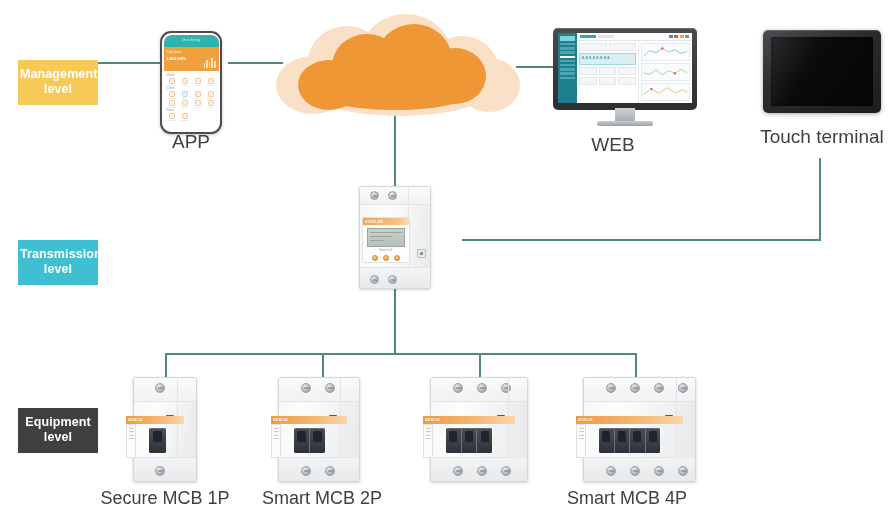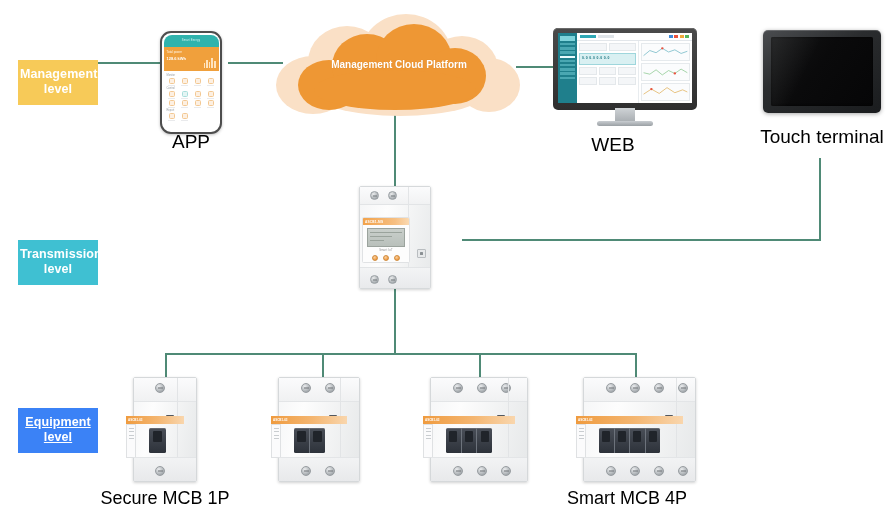--- a/index.html
+++ b/index.html
@@ -23,33 +23,33 @@
     text-align: center;
     color: #ffffff;
     font-size: 12.5px;
     line-height: 1.2;
     font-weight: 600;
     letter-spacing: .1px;
     box-sizing: border-box;
   }
   #badge-app   { left: 18px; top: 60px;  background: #f7ca58; }
   #badge-trans { left: 18px; top: 240px; background: #3fc0d2; }
-  #badge-equip { left: 18px; top: 408px; background: #3b82f6; text-decoration: underline; }
+  #badge-equip { left: 18px; top: 408px; background: #404040; }
 
   
   .line { position: absolute; background: #4f8a76; }
   .line.h { height: 2px; }
   .line.v { width: 2px; }
 
   
   .caption {
     position: absolute;
     text-align: center;
     font-size: 19px;
-    color: #000000;
+    color: #404040;
     white-space: nowrap;
   }
   .caption.small { font-size: 18px; }
 
   
   #phone {
     position: absolute; left: 160px; top: 31px;
     width: 62px; height: 103px;
     border: 2.5px solid #4d4d4d;
     border-radius: 11px;
@@ -433,21 +433,20 @@
       <div class="cloud-blob" style="left:36px;  top:52px; width:176px; height:50px;"></div>
     </div>
     <div class="inner">
       <div class="cloud-blob" style="left:22px;  top:46px; width:62px;  height:50px;"></div>
       <div class="cloud-blob" style="left:56px;  top:20px; width:70px;  height:64px;"></div>
       <div class="cloud-blob" style="left:100px; top:10px; width:76px;  height:72px;"></div>
       <div class="cloud-blob" style="left:148px; top:34px; width:62px;  height:56px;"></div>
       <div class="cloud-blob" style="left:38px;  top:56px; width:162px; height:40px;"></div>
     </div>
     <div id="cloud-label">
-      <div>Management Cloud Platform</div>
     </div>
   </div>
 
   <div id="monitor">
     <div class="mon-bezel">
       <div class="mon-screen">
         <div class="mon-side">
           <div class="logo"></div>
           <i></i>
           <i></i>
@@ -612,20 +611,21 @@
         <span></span>
         <span></span>
       </div>
       <div class="mcb-botband"></div>
       <div class="mcb-screws" style="bottom:5px; left:22px; gap:14px;">
         <div class="mcb-screw" style="width:10px;height:10px;"></div>
         <div class="mcb-screw" style="width:10px;height:10px;"></div>
       </div>
     </div>
   </div>
+  <div class="caption small" style="left:252px; top:488px; width:140px;">Smart MCB 2P</div>
 
   <div class="mcb" id="mcb-3p" style="left:430px; top:377px; width:98px; height:105px;">
     <div class="mcb-body">
       <div class="mcb-topband"></div>
       <div class="mcb-screws" style="top:5px; left:22px; gap:14px;">
         <div class="mcb-screw" style="width:10px;height:10px;"></div>
         <div class="mcb-screw" style="width:10px;height:10px;"></div>
         <div class="mcb-screw" style="width:10px;height:10px;"></div>
       </div>
       <div class="mcb-split" style="right:18px;"></div>

